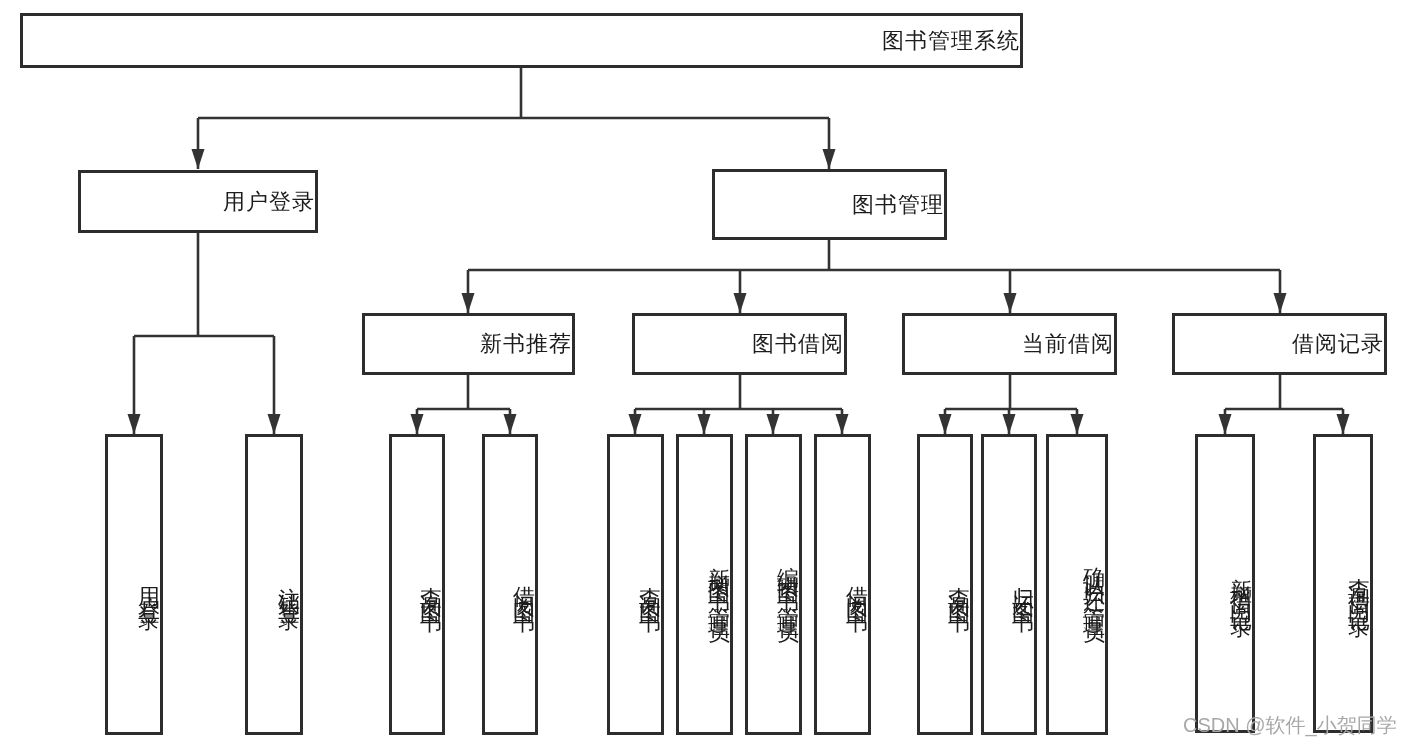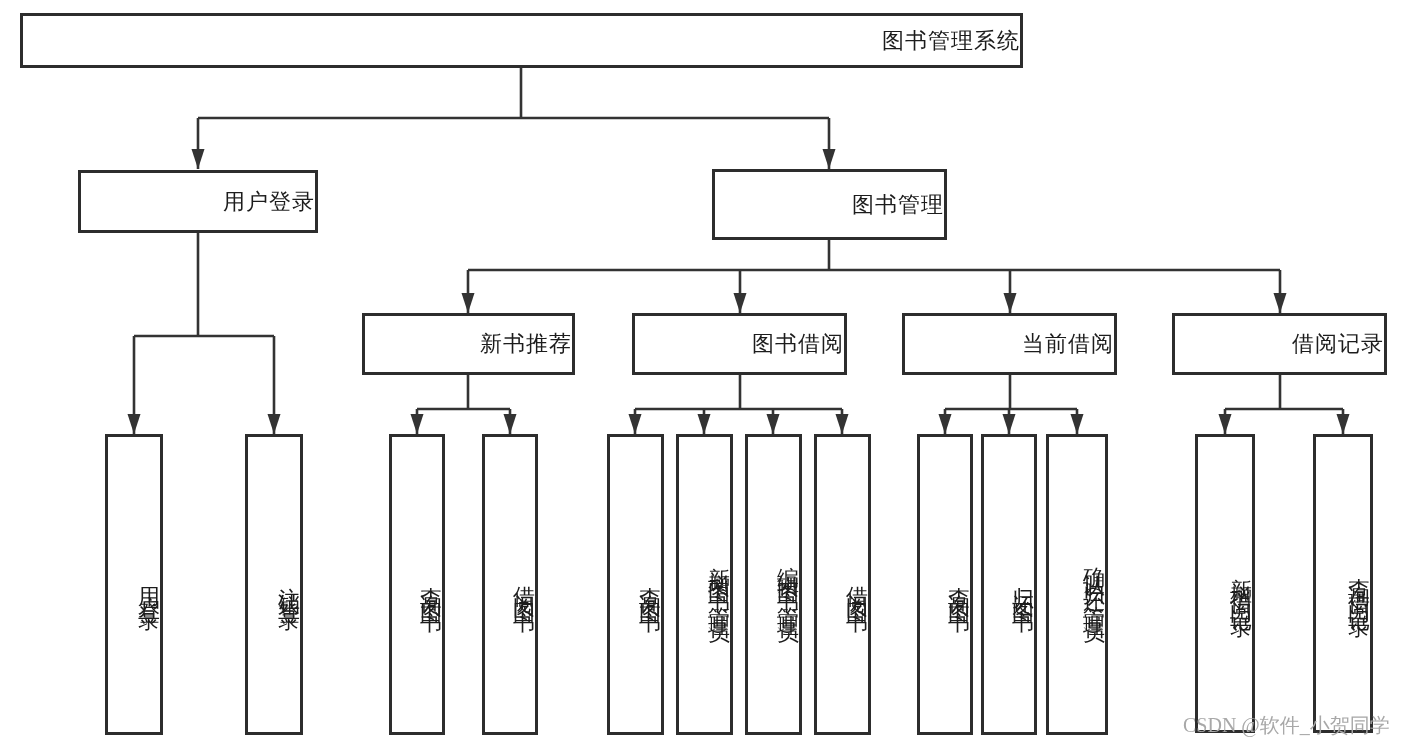--- a/index.html
+++ b/index.html
@@ -57,21 +57,20 @@
     letter-spacing:8px;
     line-height:1;
   }
   .watermark{
     position:absolute;
     left:1183px;top:712px;
     font-size:20px;
     color:var(--watermark,#a8a8a8);
     white-space:nowrap;
     z-index:3;
-    font-family:Liberation Serif, serif;
   }
 </style>
 </head>
 <body>
 
 <div class="canvas">
 
   <svg class="connector" width="1405" height="747" viewBox="0 0 1405 747">
     <defs>
       <marker id="arrow" markerUnits="userSpaceOnUse" markerWidth="22" markerHeight="14" refX="20" refY="6.5" orient="auto">

